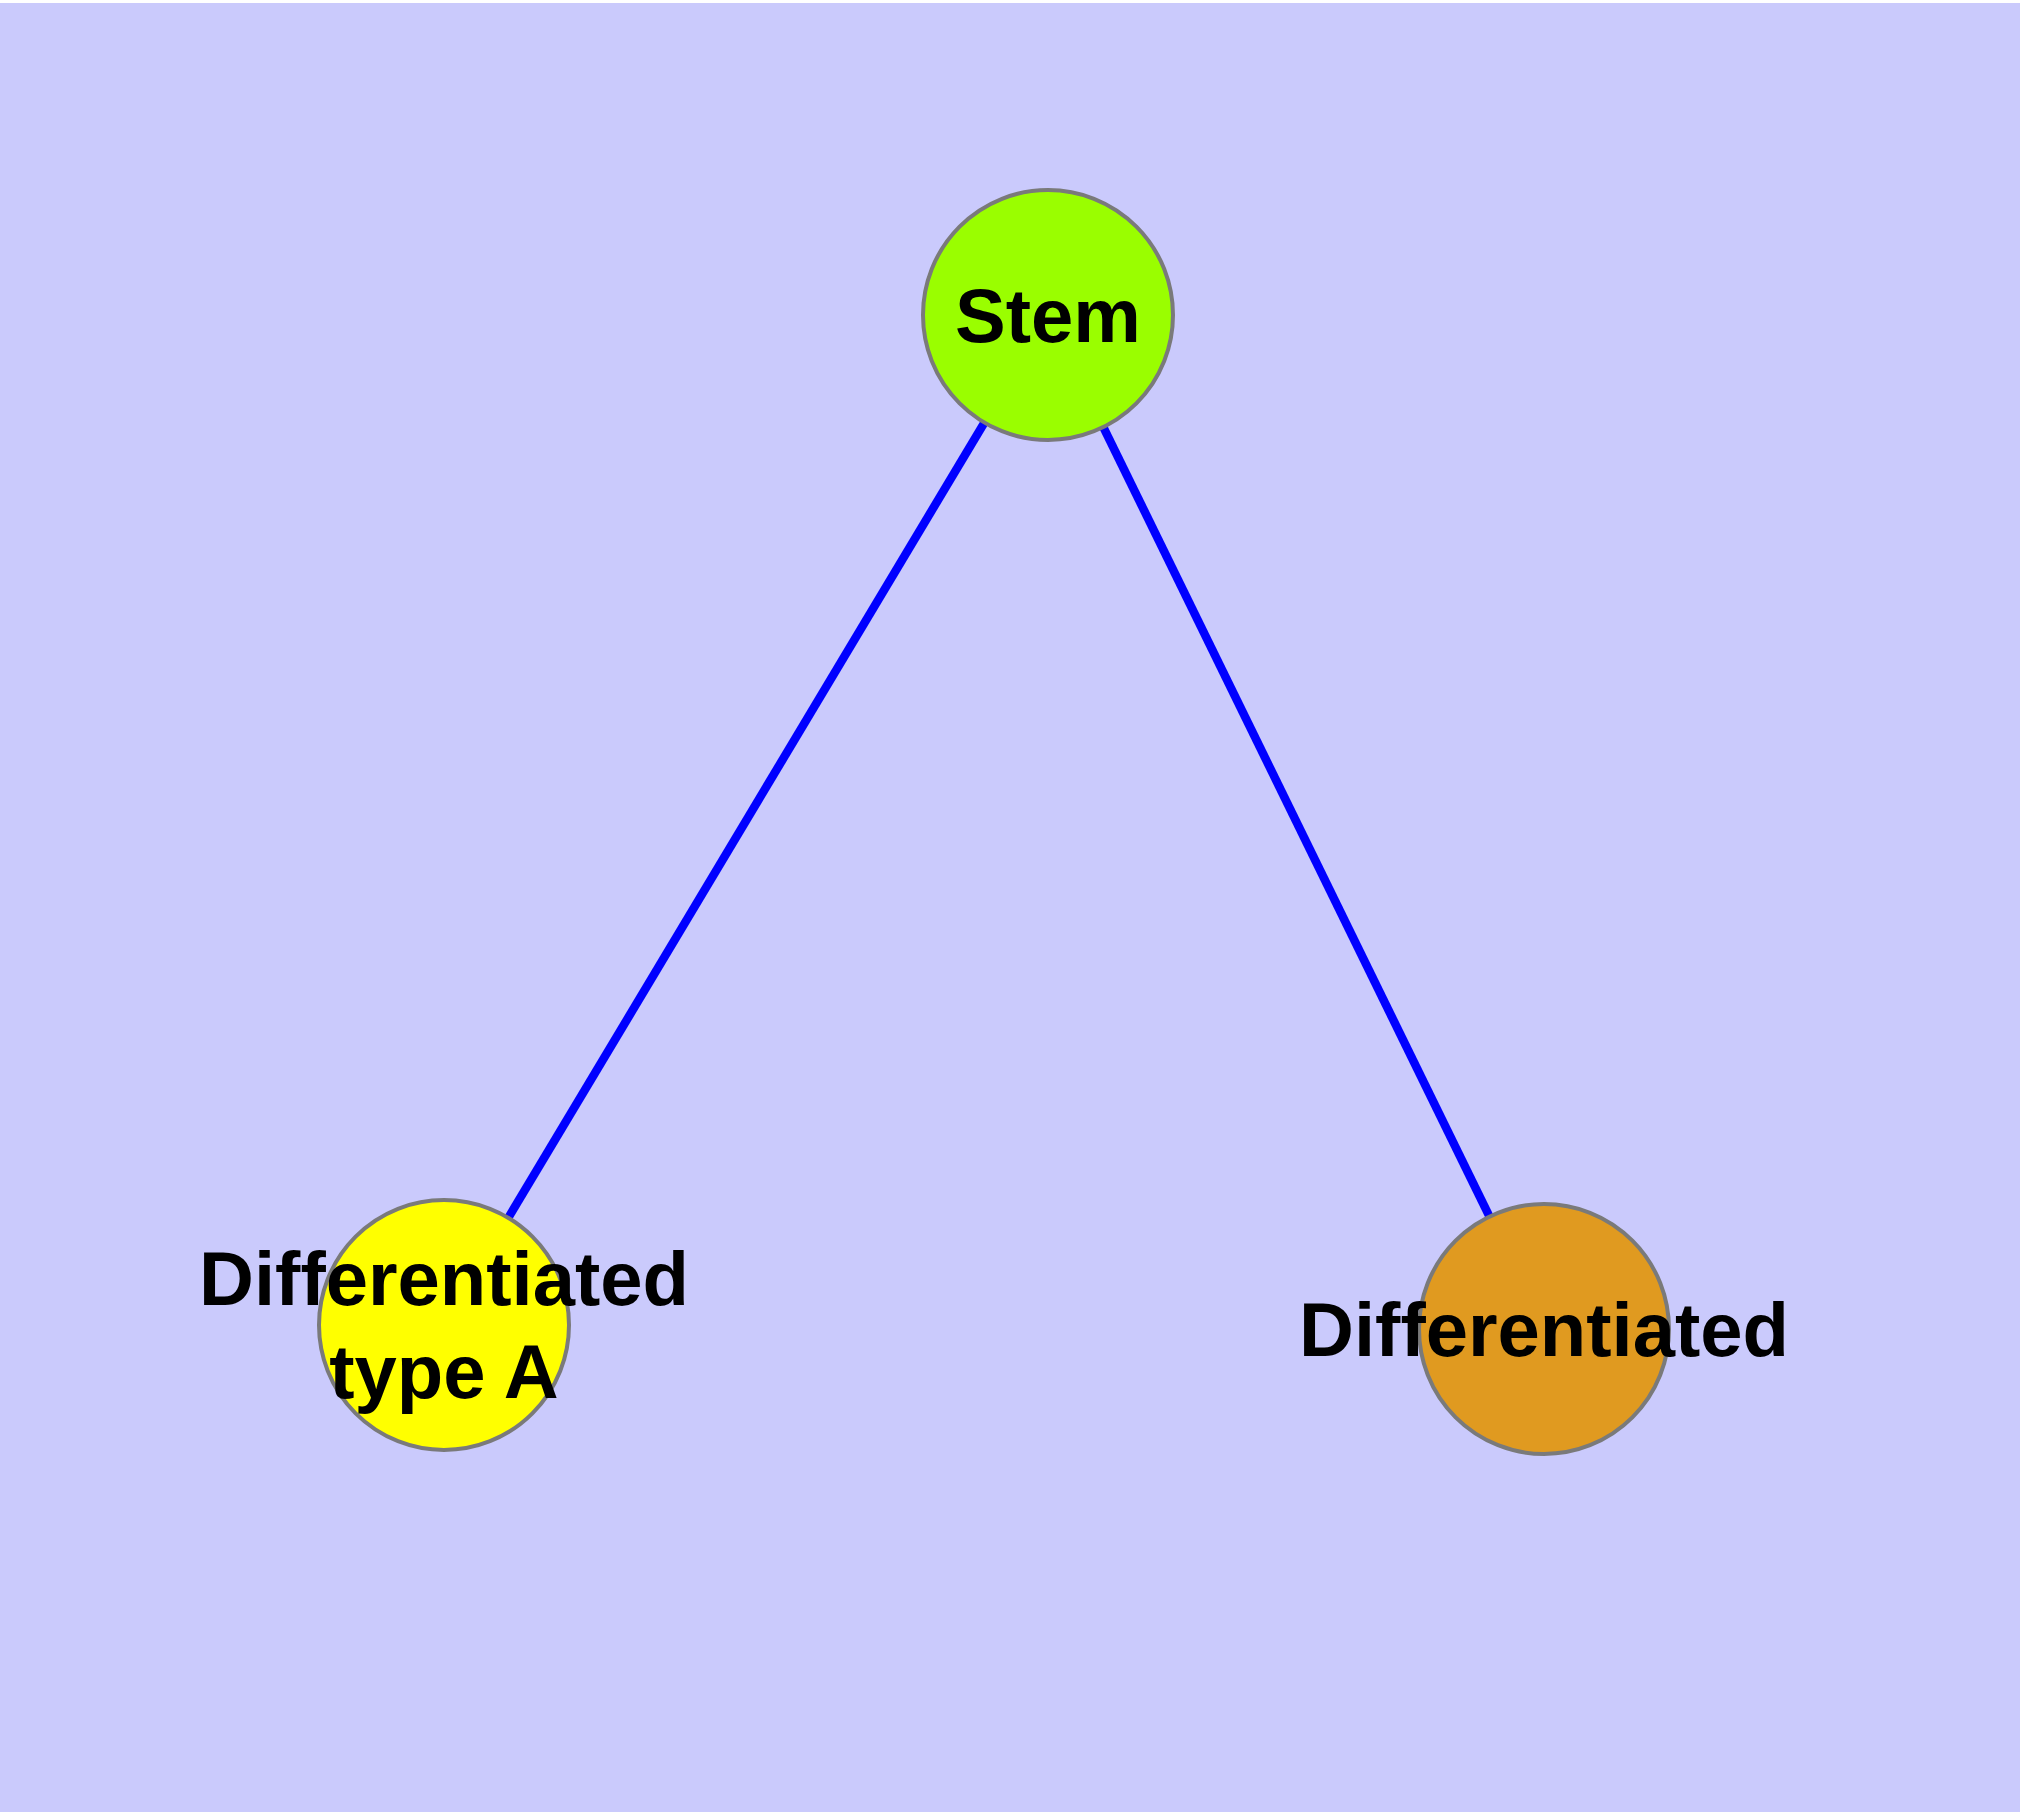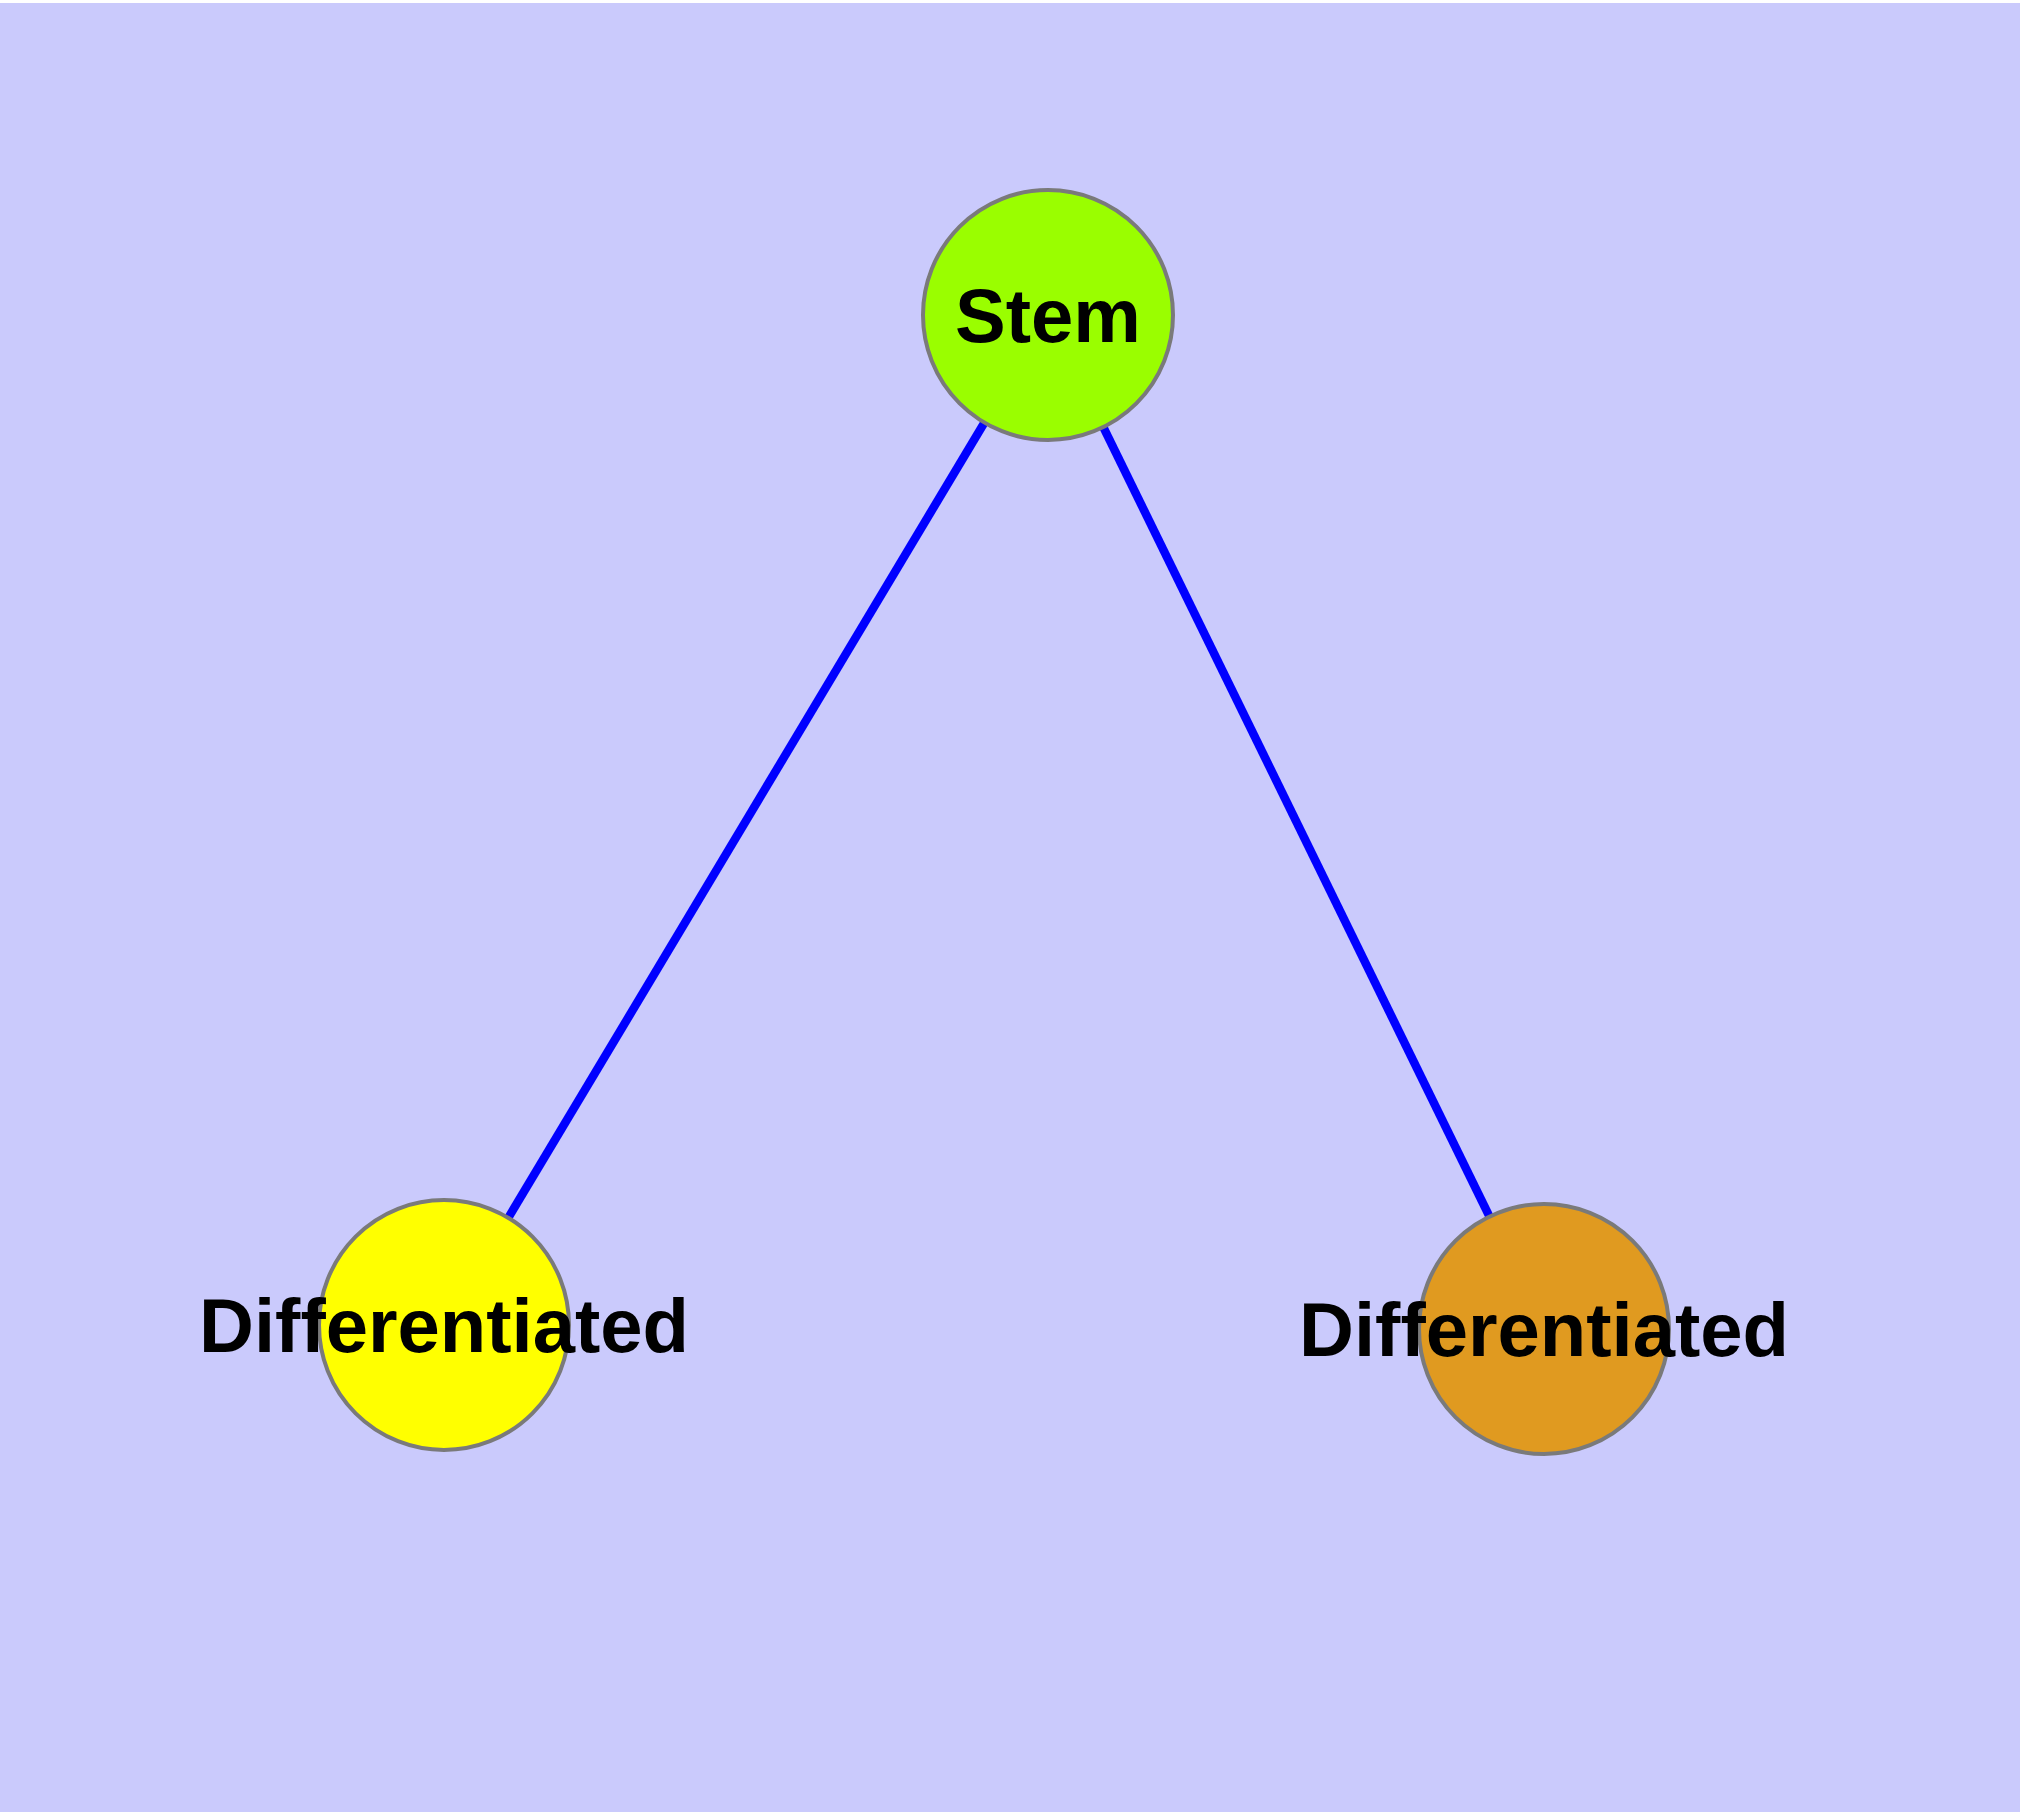--- a/index.html
+++ b/index.html
@@ -61,20 +61,21 @@
   <div class="node" style="left: 921px; top: 188px; width: 254px; height: 254px; background: rgb(154, 254, 0); border-color: rgb(122, 122, 122); border-width: 4.2px;"></div>
   <div class="node" style="left: 317px; top: 1198px; width: 254px; height: 254px; background: rgb(255, 255, 0); border-color: rgb(122, 122, 122); border-width: 4.2px;"></div>
   <div class="node" style="left: 1417px; top: 1202px; width: 254px; height: 254px; background: rgb(224, 154, 32); border-color: rgb(122, 122, 122); border-width: 4.2px;"></div>
 
   <div class="node-label" style="left: 1048px; top: 315px; color: rgb(0, 0, 0);">
     <div>Stem</div>
   </div>
 
   <div class="node-label" style="left: 444px; top: 1325px; color: rgb(0, 0, 0);">
     <div>Differentiated</div>
+    <div>type A</div>
   </div>
 
   <div class="node-label" style="left: 1544px; top: 1329px; color: rgb(0, 0, 0);">
     <div>Differentiated</div>
   </div>
 
 </div>
 
 
 </body></html>

